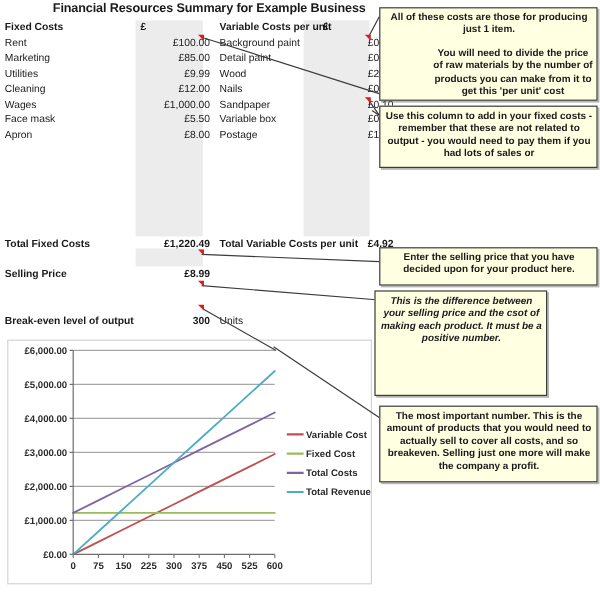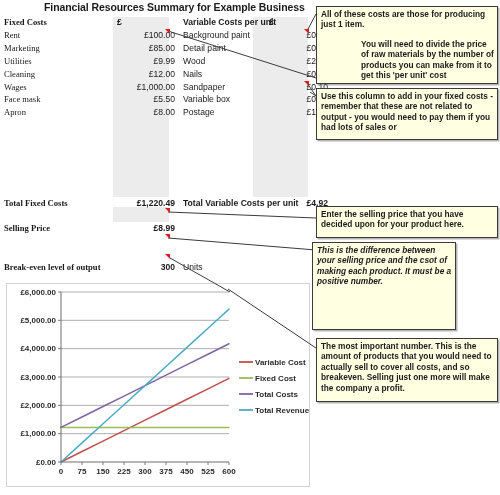--- a/index.html
+++ b/index.html
@@ -38,21 +38,21 @@
     table-layout: fixed;
   }
   #sheet-table { left: 2px; top: 16px; width: 312px; }
   #sheet-table td, #sheet-table th {
     padding: 0; margin: 0;
     height: 12.9px; line-height: 12.9px;
     font-weight: normal;
     white-space: nowrap;
     overflow: visible;
   }
-  .c-label { width: 111px; text-align: left; padding-left: 2px !important; font-family: Liberation Serif, serif; }
+  .c-label { width: 111px; text-align: left; padding-left: 2px !important; }
   .c-amt   { width: 58px;  text-align: right; padding-right: 4px !important; }
   .c-label2{ width: 84px;  text-align: left; padding-left: 4px !important; }
   .c-amt2  { width: 59px;  text-align: right; padding-right: 4px !important; }
   .hdr { font-weight: bold !important; }
   .hdr-cur { text-align: left !important; padding-left: 2px !important; }
   .spacer-row td { height: 7px; line-height: 7px; }
   .total-row td { font-weight: bold; }
   .unit-suffix { font-weight: normal; padding-left: 3px; }
   
   .cmt {
@@ -75,21 +75,21 @@
     padding: 2px 3px 2px 4px;
     box-sizing: border-box;
     overflow: hidden;
     z-index: 30;
   }
   #note-1 { left: 316px; top: 6px;   width: 182px; height: 78px; }
   #note-2 { left: 316px; top: 88px;  width: 182px; height: 52px; }
   #note-3 { left: 316px; top: 206px; width: 182px; height: 32px; }
   #note-4 { left: 312px; top: 242px; width: 144px; height: 88px; font-style: italic; }
   #note-5 { left: 316px; top: 338px; width: 182px; height: 64px; }
-  .note p { margin: 0; }
+  .note p { margin: 0; text-align: center; }
   .note p.gap { margin-top: 9px; margin-left: 40px; }
   
   #leaders {
     position: absolute; left: 0; top: 0;
     width: 500px; height: 495px;
     z-index: 20;
     pointer-events: none;
   }
   
   #chart {

